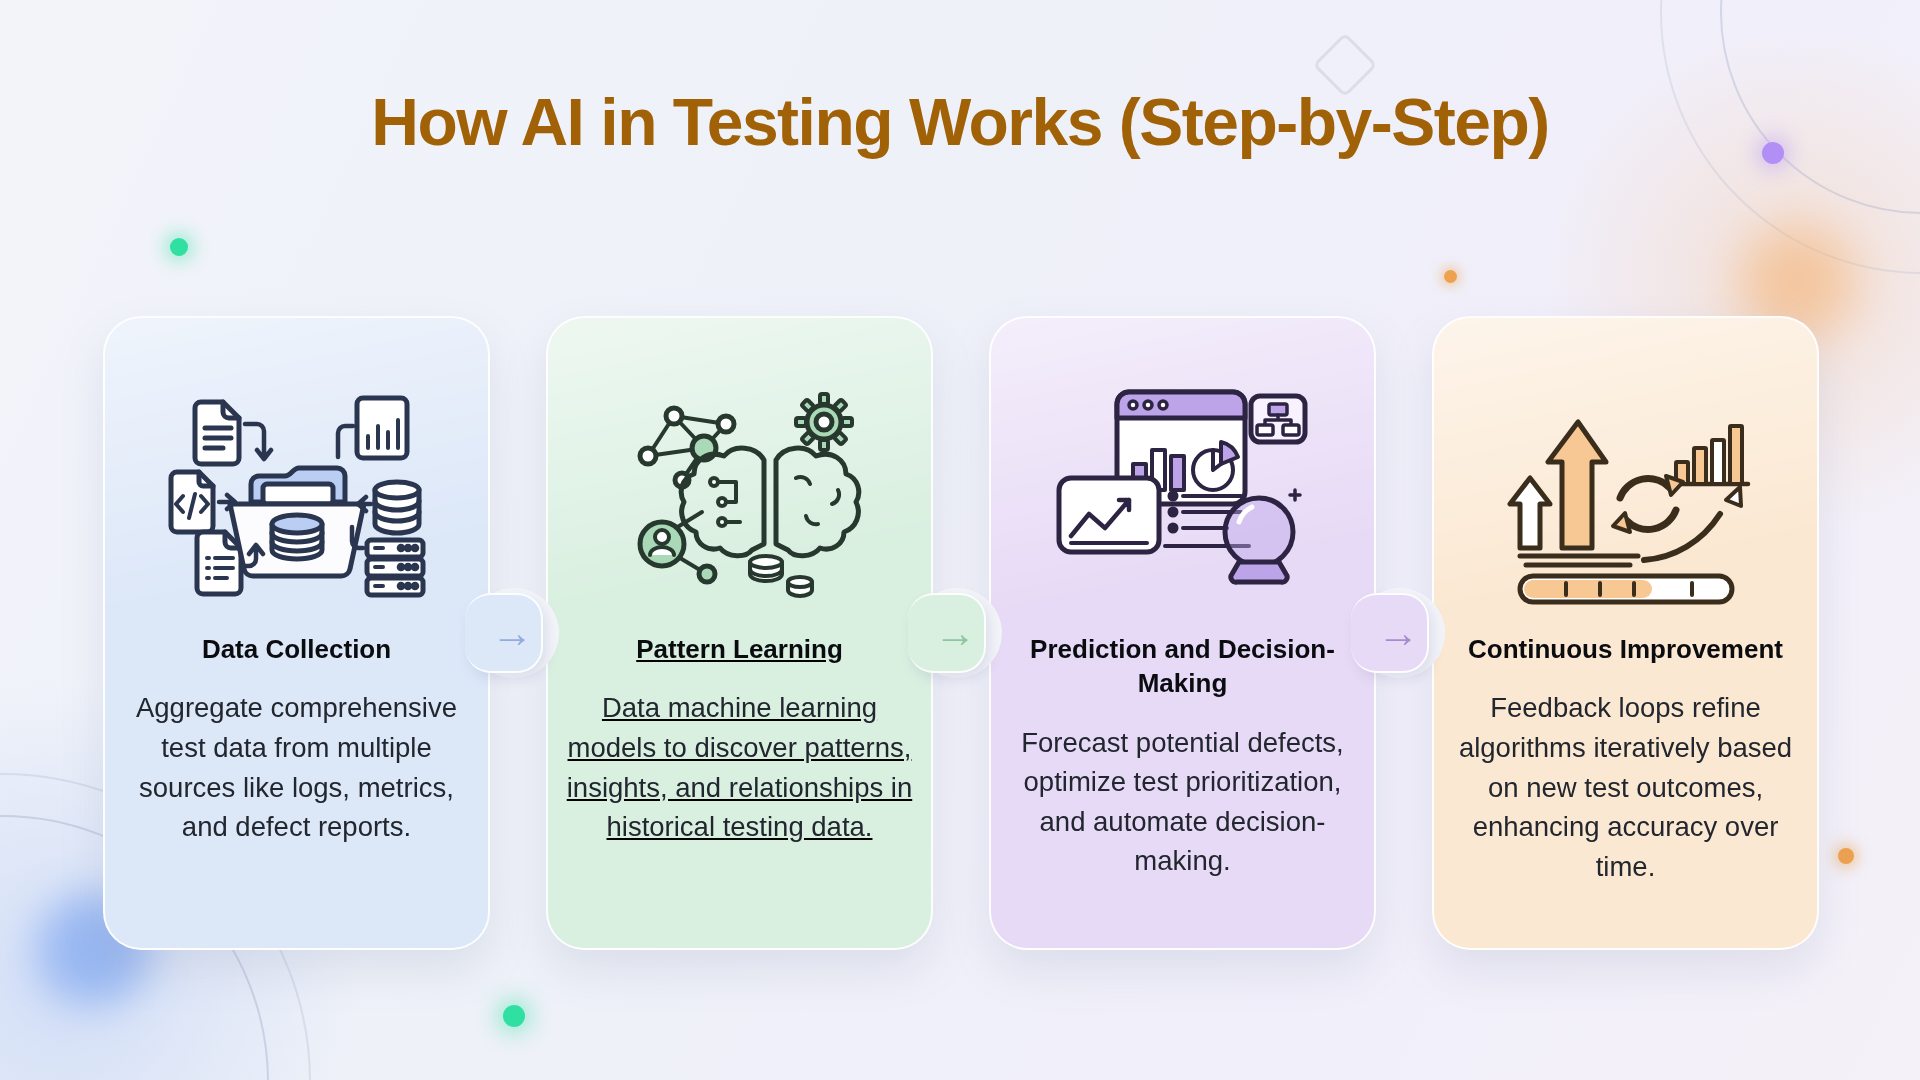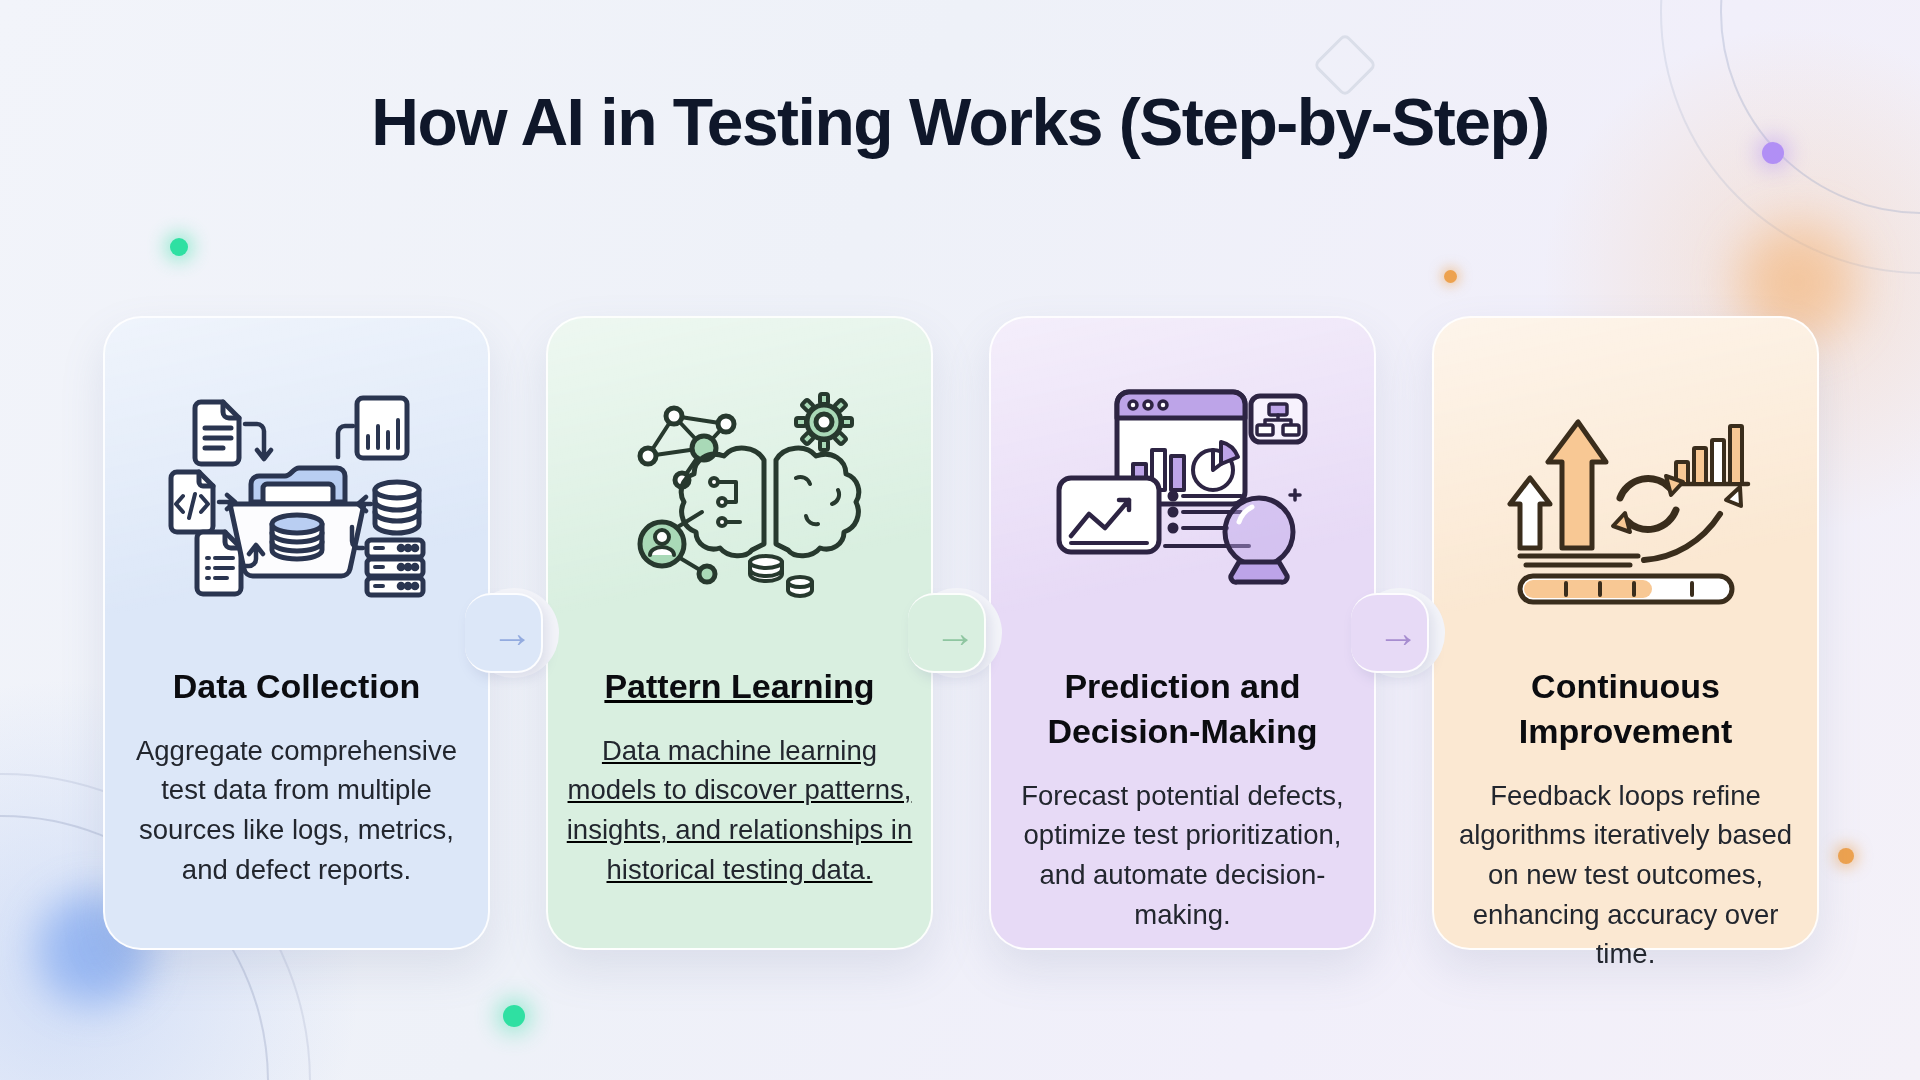--- a/index.html
+++ b/index.html
@@ -26,40 +26,40 @@
   .dot-purple{left:1762px;top:142px;width:22px;height:22px;background:#b18ff5;box-shadow:0 0 20px 6px rgba(177,143,245,.45);}
   .dot-orange-1{left:1444px;top:270px;width:13px;height:13px;background:#eda24f;box-shadow:0 0 12px 3px rgba(237,162,79,.5);}
   .dot-orange-2{left:1838px;top:848px;width:16px;height:16px;background:#eda24f;box-shadow:0 0 14px 4px rgba(237,162,79,.5);z-index:6;}
   .blob-blue{left:38px;top:893px;width:112px;height:112px;background:#7fa7f0;filter:blur(20px);opacity:.7;z-index:6;}
   .glow-orange{left:1740px;top:225px;width:115px;height:115px;background:#f4b273;filter:blur(24px);opacity:.55;}
 
   
   .page-title{
     position:absolute;top:84px;left:0;width:100%;
     text-align:center;font-size:66px;font-weight:800;letter-spacing:-1.5px;
-    color:#0f172a;z-index:3;margin:0;
+    color:#a16207;z-index:3;margin:0;
   }
 
   
   .card{
     position:absolute;top:316px;width:387px;height:634px;border-radius:38px;
     background:linear-gradient(168deg, rgba(255,255,255,.55), rgba(255,255,255,0) 42%), var(--bg);
     border:2px solid rgba(255,255,255,.9);
     box-shadow:0 20px 44px rgba(116,128,166,.16);
     z-index:10;box-sizing:border-box;text-align:center;
   }
   .card.p1{left:103px;} .card.p2{left:546px;text-decoration:underline;} .card.p3{left:989px;} .card.p4{left:1432px;}
   .t1{--bg:#dce7f8;--accent:#b9cef2;--stroke:#2a3550;--arrow:#93abdf;}
   .t2{--bg:#d9efe0;--accent:#a9d9b7;--stroke:#27392e;--arrow:#8fc6a1;}
   .t3{--bg:#e7daf6;--accent:#bda4e8;--stroke:#2d2443;--arrow:#a78dd0;}
   .t4{--bg:#fbe8d2;--accent:#f8c894;--stroke:#3a2d1c;--arrow:#e8aa6e;}
 
   .icon-wrap{margin:62px auto 0;width:272px;height:232px;display:flex;align-items:center;justify-content:center;}
   .ic{stroke:var(--stroke);stroke-width:5;fill:none;stroke-linecap:round;stroke-linejoin:round;}
-  .card-title{margin:52px 18px 0;font-size:34px;line-height:1.32;font-weight:800;color:#0b0c10;}
+  .card-title{margin:20px 18px 0;font-size:26px;line-height:1.32;font-weight:800;color:#0b0c10;}
   .card-desc{margin:22px 8px 0;font-size:27.5px;line-height:1.44;color:#22262e;}
 
   
   .notch{position:absolute;top:588px;width:90px;height:90px;border-radius:50%;background:#f3f4f9;z-index:11;}
   .notch.c1{left:469px;} .notch.c2{left:912px;} .notch.c3{left:1355px;}
   .tab{
     position:absolute;top:593px;width:78px;height:80px;border-radius:26px;
     background:var(--bg);border:2px solid rgba(255,255,255,.9);border-left:none;
     box-shadow:4px 6px 12px rgba(120,130,170,.18);
     z-index:12;box-sizing:border-box;

